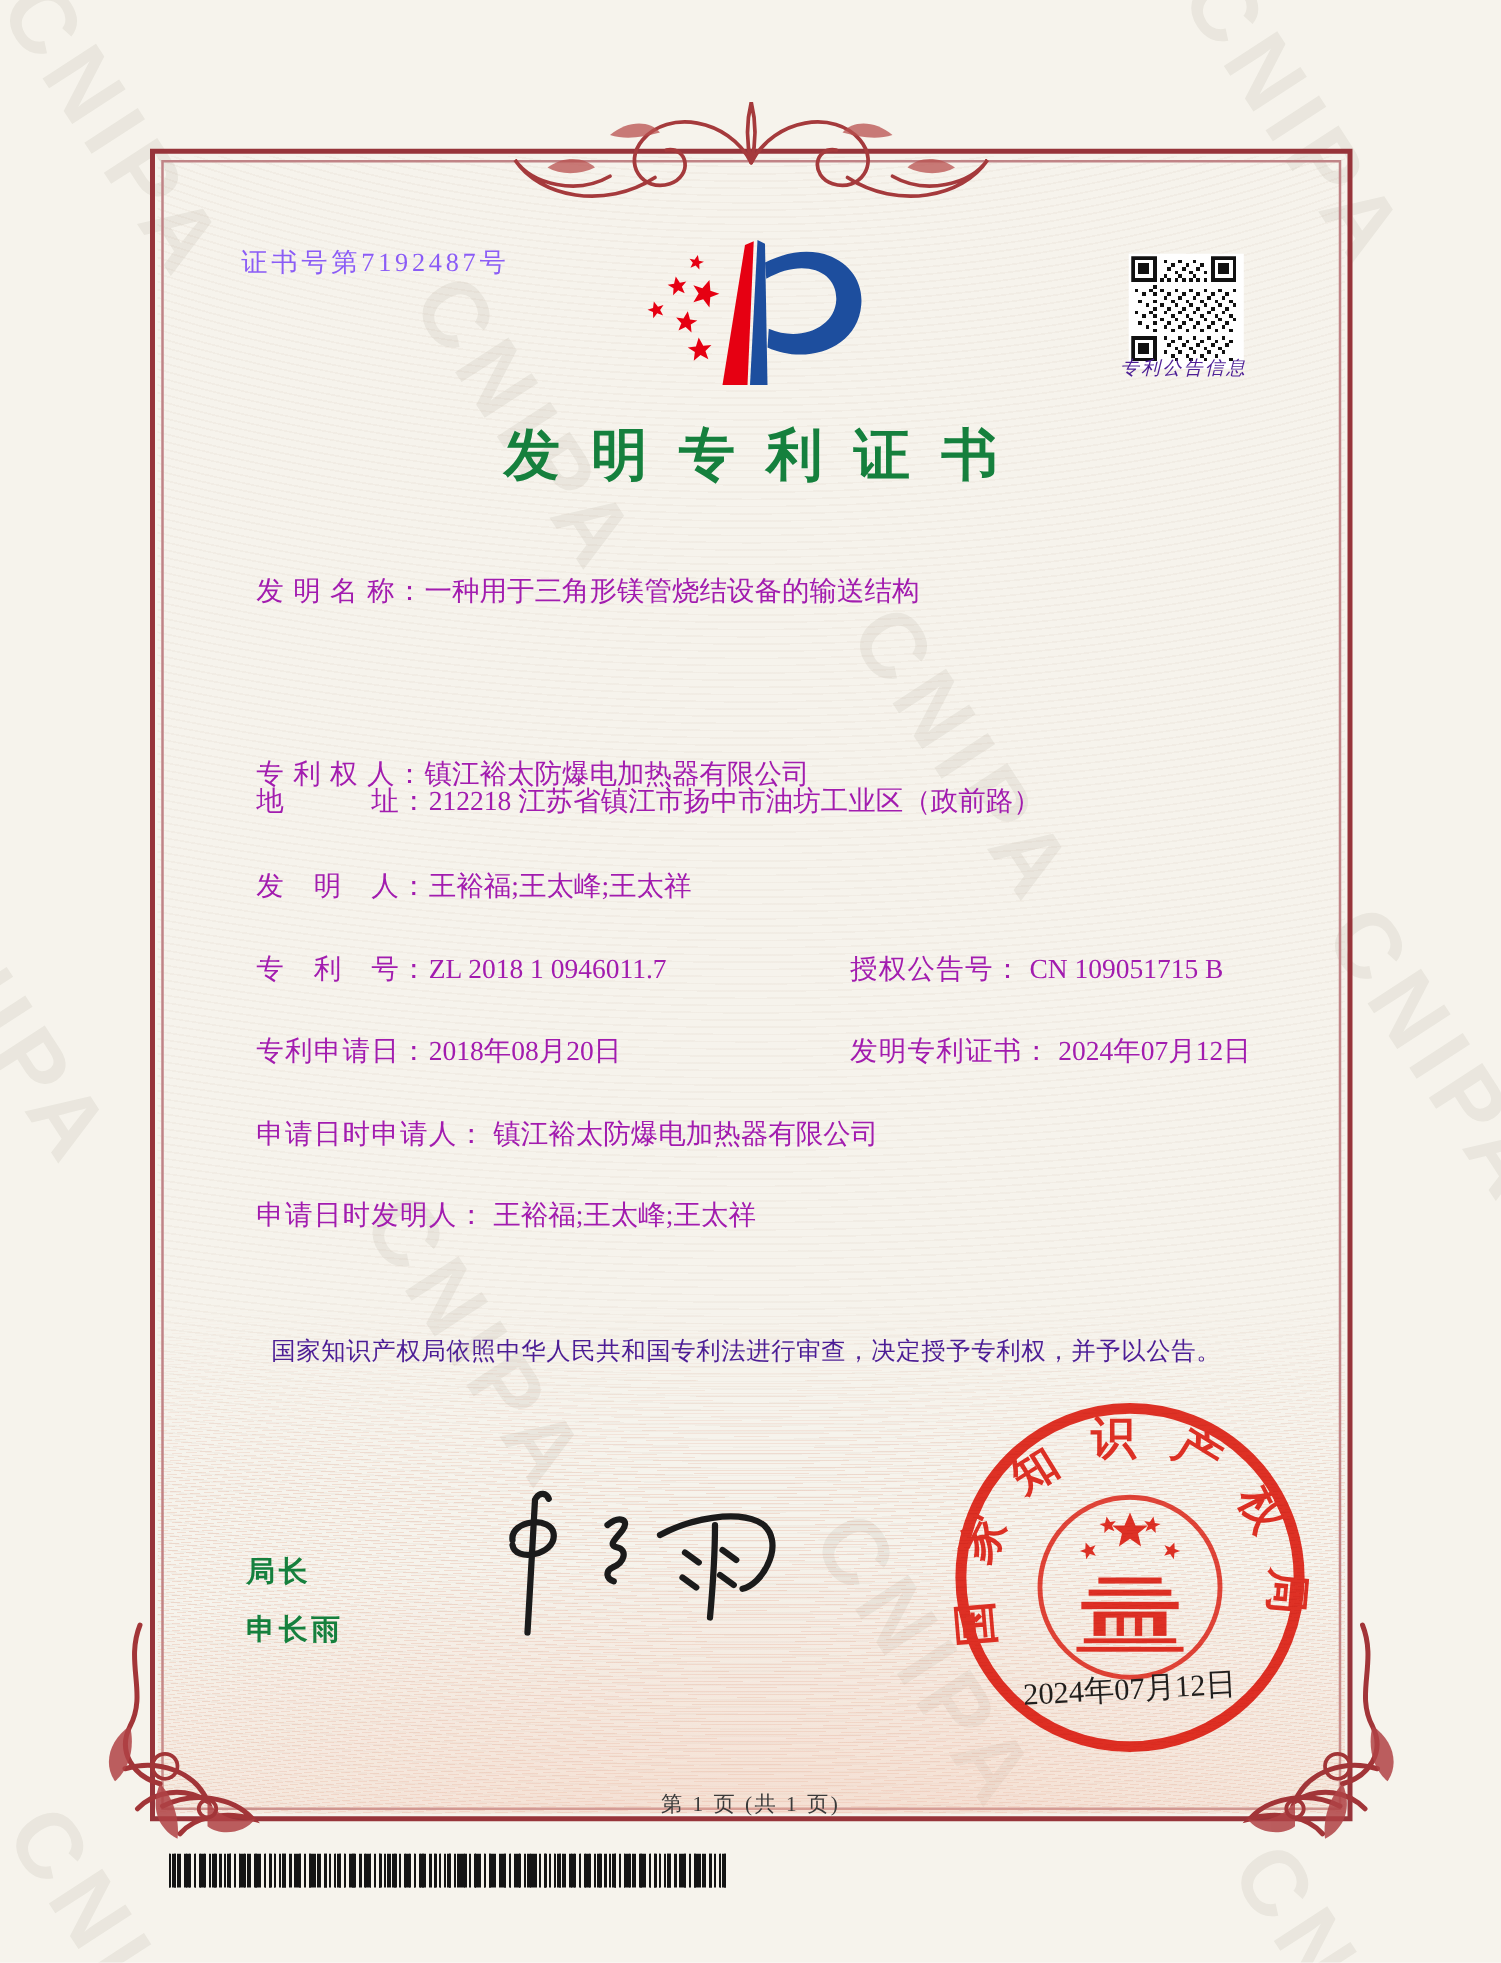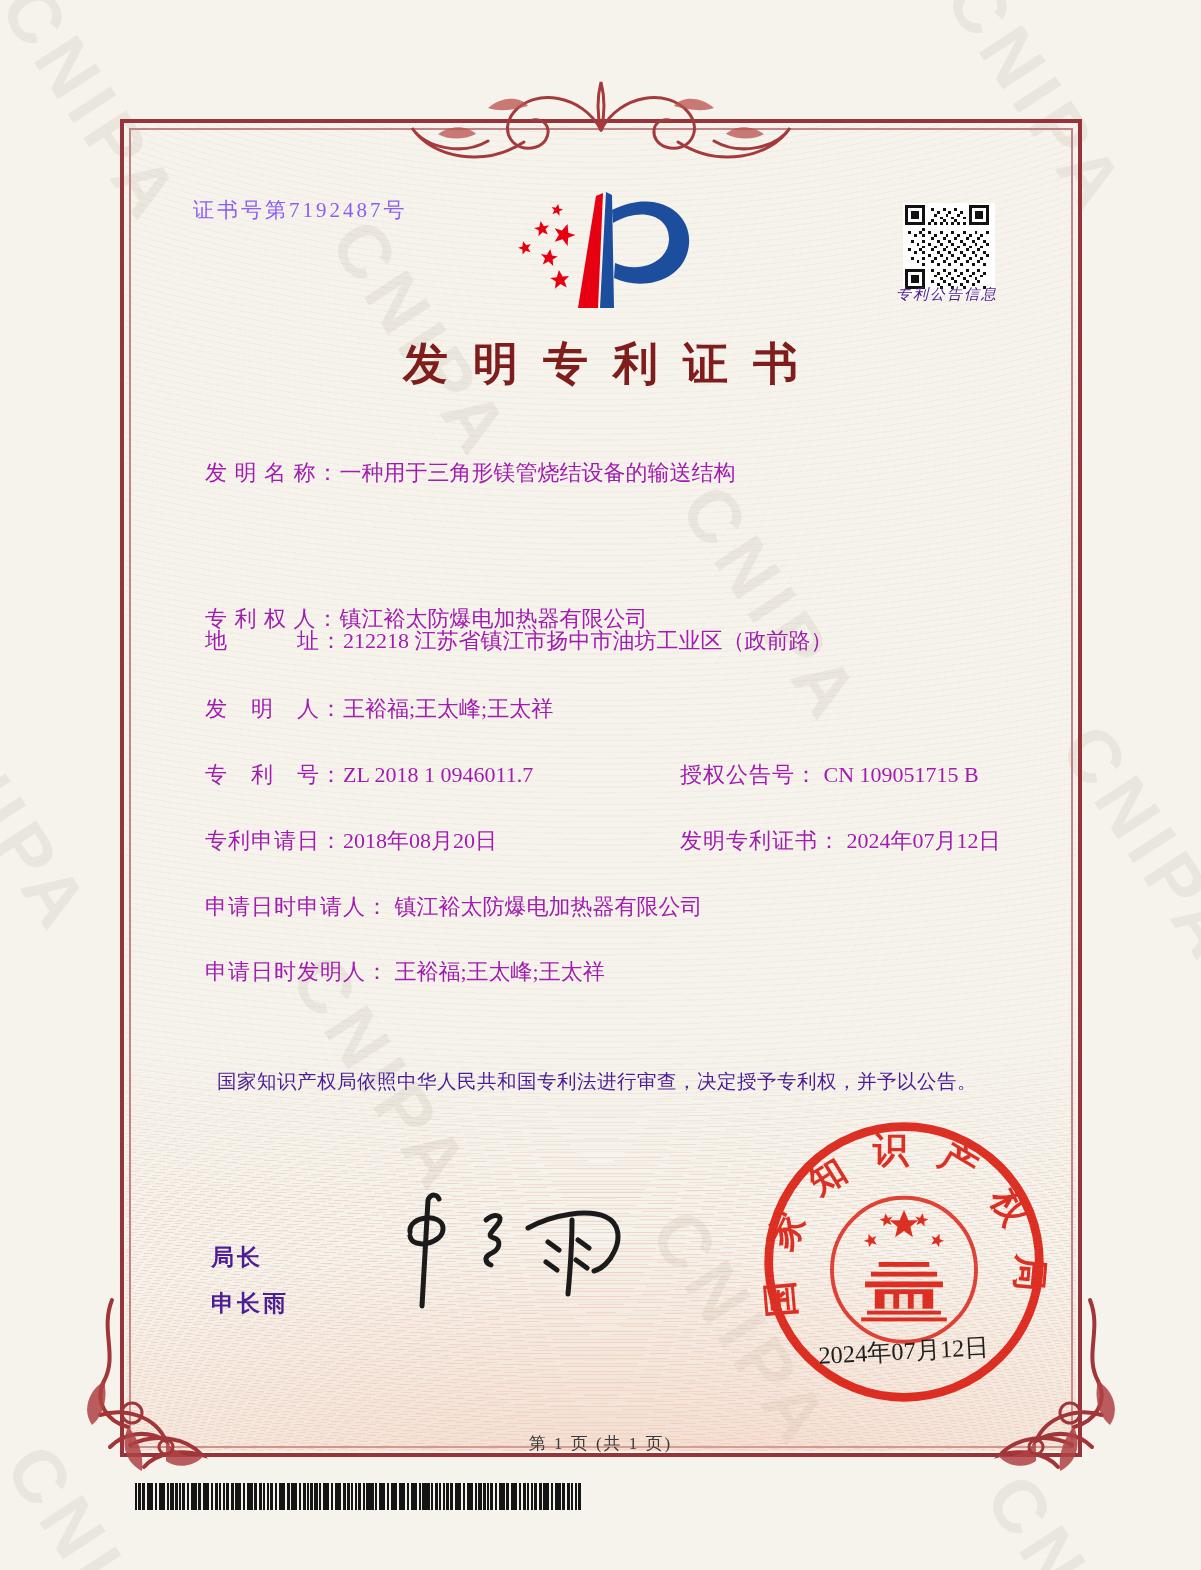--- a/index.html
+++ b/index.html
@@ -41,42 +41,42 @@
       radial-gradient(130% 95% at 55% 115%, rgba(243,196,175,0.55), rgba(243,196,175,0) 70%),
       repeating-radial-gradient(160% 110% at 50% 170%,
         rgba(221,130,99,0.20) 0 2px, rgba(221,130,99,0) 2px 9px);
     -webkit-mask-image:linear-gradient(to bottom, transparent, #000 38%);
     mask-image:linear-gradient(to bottom, transparent, #000 38%);
   }
   
   .cert-number{left:193px;top:196px;font-size:21px;letter-spacing:3px;color:#8b5cf6;}
   .title{
     left:0;right:0;top:334px;text-align:center;
-    font-size:45px;font-weight:700;letter-spacing:25px;padding-left:25px;color:#7f1d1d;
+    font-size:45px;font-weight:700;letter-spacing:25px;padding-left:25px;color:#15803d;
   }
   .qr-box{left:903px;top:203px;width:88px;height:88px;background:#fff;padding:2px;}
   .qr-label{
     left:872px;top:285px;width:150px;text-align:center;
     font-size:15px;letter-spacing:2px;color:#4c1d95;font-style:italic;
   }
   
   .row{position:absolute;left:205px;font-size:22px;color:#a21caf;white-space:nowrap;}
   .row .lbl{letter-spacing:1px;}
   .col-right{position:absolute;left:680px;top:0;white-space:nowrap;}
   
   .declaration{
     position:absolute;left:165px;top:1063px;width:872px;
     font-size:19.5px;line-height:38px;color:#4c1d95;letter-spacing:0.5px;
   }
   .declaration .l1{text-indent:52px;}
   
   .dir{
-    position:absolute;left:211px;
+    position:absolute;left:197px;
     font-family:"Liberation Sans","DejaVu Sans",sans-serif;
-    font-weight:700;font-size:23px;color:#4c1d95;letter-spacing:3px;
+    font-weight:700;font-size:23px;color:#15803d;letter-spacing:3px;
   }
   .dir-title{top:1242px;}
   .dir-name{top:1288px;}
   .sig-svg{position:absolute;left:382px;top:1192px;}
   
   .seal-svg{position:absolute;left:758px;top:1116px;opacity:0.95;mix-blend-mode:multiply;}
   
   .page-footer{
     position:absolute;left:0;right:0;top:1432px;text-align:center;
     font-size:17px;color:#3a3a3a;letter-spacing:2px;

